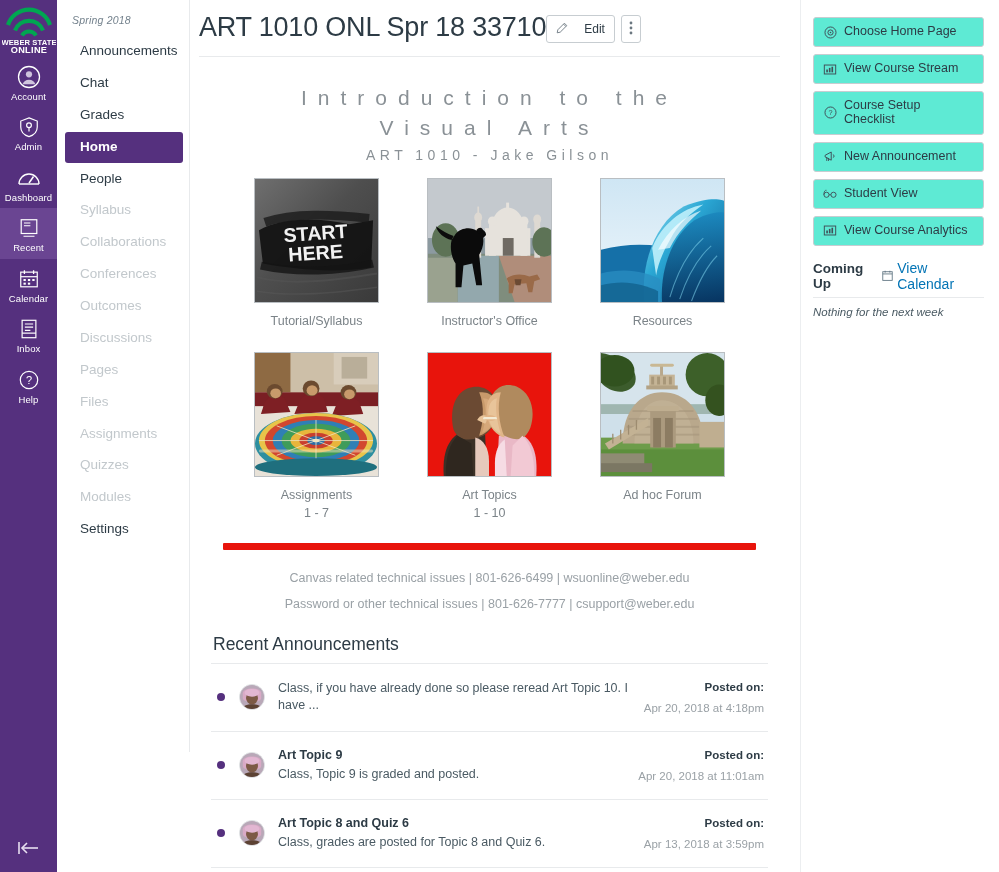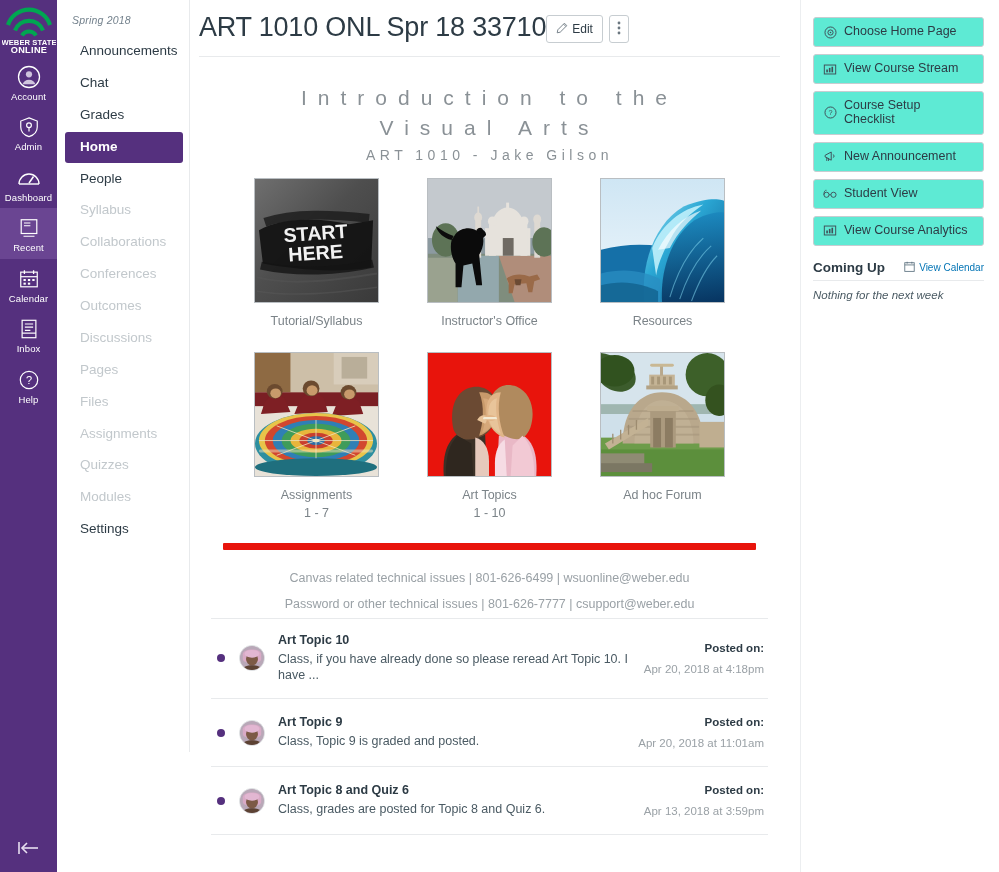--- a/index.html
+++ b/index.html
@@ -79,21 +79,21 @@
     margin-bottom: 0;
   }
   .page-title {
     font-size: 27px; font-weight: normal; color: #2d3b45;
     margin: 0; line-height: 1.15; letter-spacing: -.2px;
   }
   .head-actions { display: flex; gap: 6px; padding-top: 3px; }
   .btn {
     background: #fff; border: 1px solid #c7cdd1; border-radius: 3px;
     font-size: 12px; color: #2d3b45; cursor: pointer;
-    padding: 5px 9px; display: inline-flex; align-items: center; gap: 4px;
+    padding: 5px 9px; display: inline-flex; align-items: center; gap: 16px;
     font-family: "Liberation Sans", sans-serif; line-height: 1;
   }
   .btn-kebab { padding: 5px 7px; }
 
   
   .fp { padding: 26px 12px 0 12px; }
   .fp-h1 {
     text-align: center; font-size: 21px; color: #8a9196;
     letter-spacing: 11px; font-weight: normal;
     margin: 0 0 4px 0; line-height: 1.42;
@@ -178,21 +178,21 @@
     text-align: left; line-height: 1.1;
   }
   .rb-ico { width: 14px; height: 14px; flex: 0 0 14px; display:flex; align-items:center; justify-content:center;}
   .cu-head {
     display: flex; align-items: center; justify-content: space-between;
     margin-top: 14px; padding-bottom: 5px;
     border-bottom: 1px solid #e8eaec;
   }
   .cu-title { font-size: 13.5px; font-weight: bold; color: #2d3b45; }
   .cu-link {
-    font-size: 10px; color: #0374b5; text-decoration: none;
+    font-size: 14px; color: #0374b5; text-decoration: none;
     display: flex; align-items: center; gap: 4px;
   }
   .cu-empty {
     font-size: 11.5px; font-style: italic; color: #4a5a63;
     margin-top: 8px;
   }
 </style>
 </head>
 <body>
 
@@ -614,36 +614,36 @@
         </div>
       </div>
 
       <div class="redbar"></div>
 
       <div class="contact">
         <div>Canvas related technical issues | 801-626-6499 | wsuonline@weber.edu</div>
         <div>Password or other technical issues | 801-626-7777 | csupport@weber.edu</div>
       </div>
 
+      <h2 class="ra-title">Recent Announcements</h2>
 
       <div class="ra-list">
 
         <div class="ra-item">
           <span class="ra-dot"></span>
           <span class="ra-av">
             <svg viewBox="0 0 26 26">
                 <rect width="26" height="26" fill="#b9a8b8"></rect>
                 <path d="M3 9 C3 2 23 2 23 9 L23 14 C23 20 3 20 3 14 Z" fill="#d9aac6"></path>
                 <ellipse cx="13" cy="14" rx="6.5" ry="7" fill="#7c5a46"></ellipse>
                 <path d="M2 26 C3 19 23 19 24 26 Z" fill="#5c4233"></path>
                 <ellipse cx="13" cy="8.5" rx="8" ry="4.2" fill="#e2b7d2"></ellipse>
               </svg>
           </span>
           <div class="ra-body">
-            <a class="ra-name" href="#">Art Topic 10</a>
             <div class="ra-prev">Class, if you have already done so please reread Art Topic 10. I have ...</div>
           </div>
           <div class="ra-meta">
             <div class="ra-post">Posted on:</div>
             <div class="ra-date">Apr 20, 2018 at 4:18pm</div>
           </div>
         </div>
 
         <div class="ra-item">
           <span class="ra-dot"></span>

